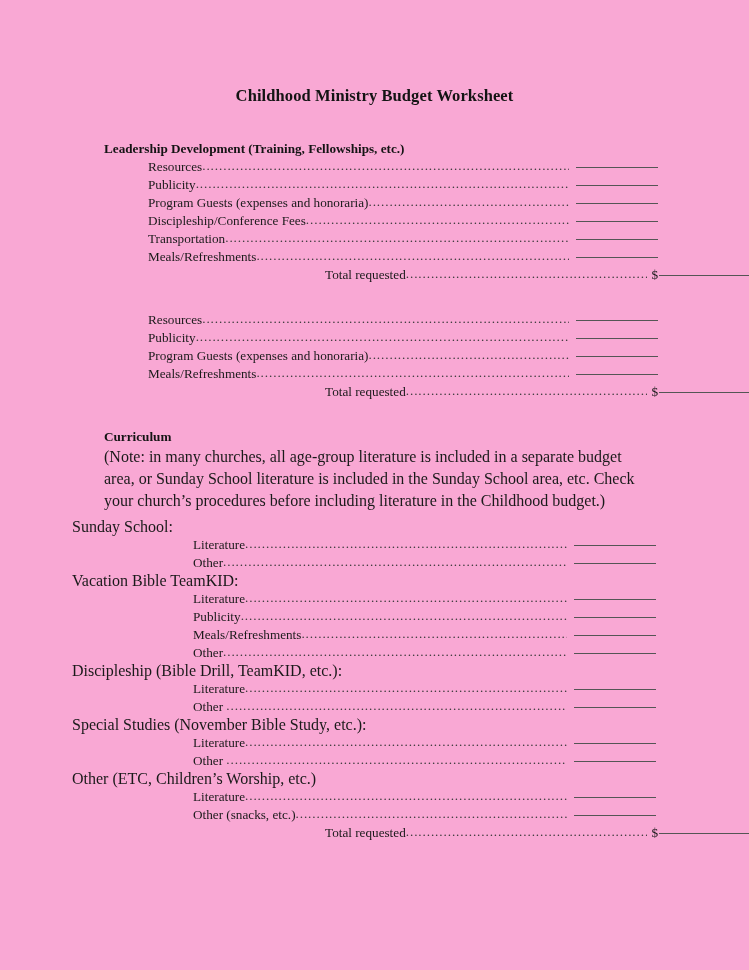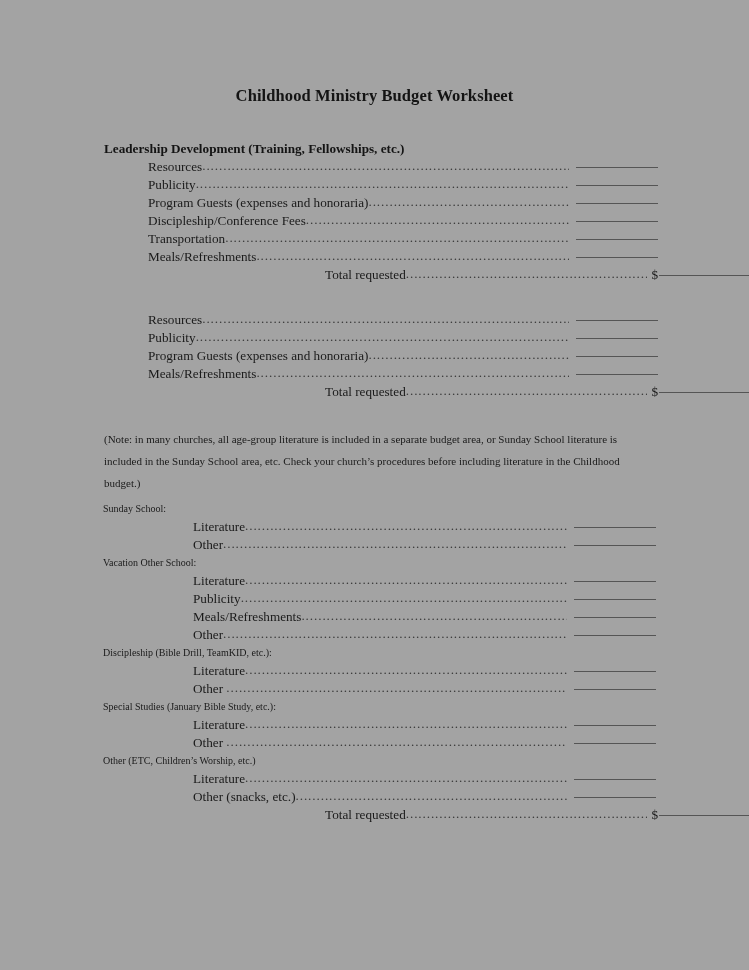--- a/index.html
+++ b/index.html
@@ -12,21 +12,21 @@
     height: 970px;
     position: relative;
     font-family: "Liberation Serif", "DejaVu Serif", serif;
     color: #1a1a1a;
     overflow: hidden;
   }
 
   .page {
     position: absolute;
     inset: 0;
-    background: #a3a3a3;
+    background: #f9a8d4;
   }
 
   
   .doc-title {
     position: absolute;
     top: 86px;
     left: 0;
     width: 749px;
     text-align: center;
     font-size: 16.5px;
@@ -52,21 +52,21 @@
     margin-left: 104px;
     font-size: 13.2px;
     font-weight: bold;
     line-height: 18px;
     color: #141414;
   }
 
   .note {
     margin-left: 104px;
     width: 545px;
-    font-size: 11px;
+    font-size: 16px;
     line-height: 22px;
     color: #1a1a1a;
   }
 
   .note-pad { height: 6px; }
 
   
   .row {
     display: flex;
     align-items: baseline;
@@ -98,22 +98,22 @@
   }
 
   
   .row.level-1 { padding-left: 148px; padding-right: 91px; }
   .row.level-2 { padding-left: 193px; padding-right: 93px; justify-content: center; }
 
   .row.level-1 .rule,
   .row.level-2 .rule { width: 82px; margin-left: 7px; }
 
   .subheading {
-    margin-left: 103px;
-    font-size: 10px;
+    margin-left: 72px;
+    font-size: 16px;
     line-height: 18px;
   }
 
   
   .total-row {
     display: flex;
     align-items: baseline;
     line-height: 18px;
     font-size: 13.2px;
     white-space: pre;
@@ -218,38 +218,39 @@
 
       <div class="total-row">
         <span class="label">Total requested</span>
         <span class="leader">..................................................................................................</span>
         <span class="currency">$</span>
         <span class="rule"></span>
       </div>
     </div>
 
     <div class="section">
+      <div class="section-heading">Curriculum</div>
 
       <div class="note">(Note: in many churches, all age-group literature is included in a separate budget area, or Sunday School literature is included in the Sunday School area, etc. Check your church’s procedures before including literature in the Childhood budget.)</div>
 
       <div class="note-pad"></div>
 
       <div class="subheading">Sunday School:</div>
       <div class="row level-2">
         <span class="label">Literature</span>
         <span class="leader">..................................................................................................</span>
         <span class="rule"></span>
       </div>
       <div class="row level-2">
         <span class="label">Other</span>
         <span class="leader">..................................................................................................</span>
         <span class="rule"></span>
       </div>
 
-      <div class="subheading">Vacation Other School:</div>
+      <div class="subheading">Vacation Bible TeamKID:</div>
       <div class="row level-2">
         <span class="label">Literature</span>
         <span class="leader">..................................................................................................</span>
         <span class="rule"></span>
       </div>
       <div class="row level-2">
         <span class="label">Publicity</span>
         <span class="leader">..................................................................................................</span>
         <span class="rule"></span>
       </div>
@@ -269,21 +270,21 @@
         <span class="label">Literature</span>
         <span class="leader">..................................................................................................</span>
         <span class="rule"></span>
       </div>
       <div class="row level-2">
         <span class="label">Other </span>
         <span class="leader">..................................................................................................</span>
         <span class="rule"></span>
       </div>
 
-      <div class="subheading">Special Studies (January Bible Study, etc.):</div>
+      <div class="subheading">Special Studies (November Bible Study, etc.):</div>
       <div class="row level-2">
         <span class="label">Literature</span>
         <span class="leader">..................................................................................................</span>
         <span class="rule"></span>
       </div>
       <div class="row level-2">
         <span class="label">Other </span>
         <span class="leader">..................................................................................................</span>
         <span class="rule"></span>
       </div>

